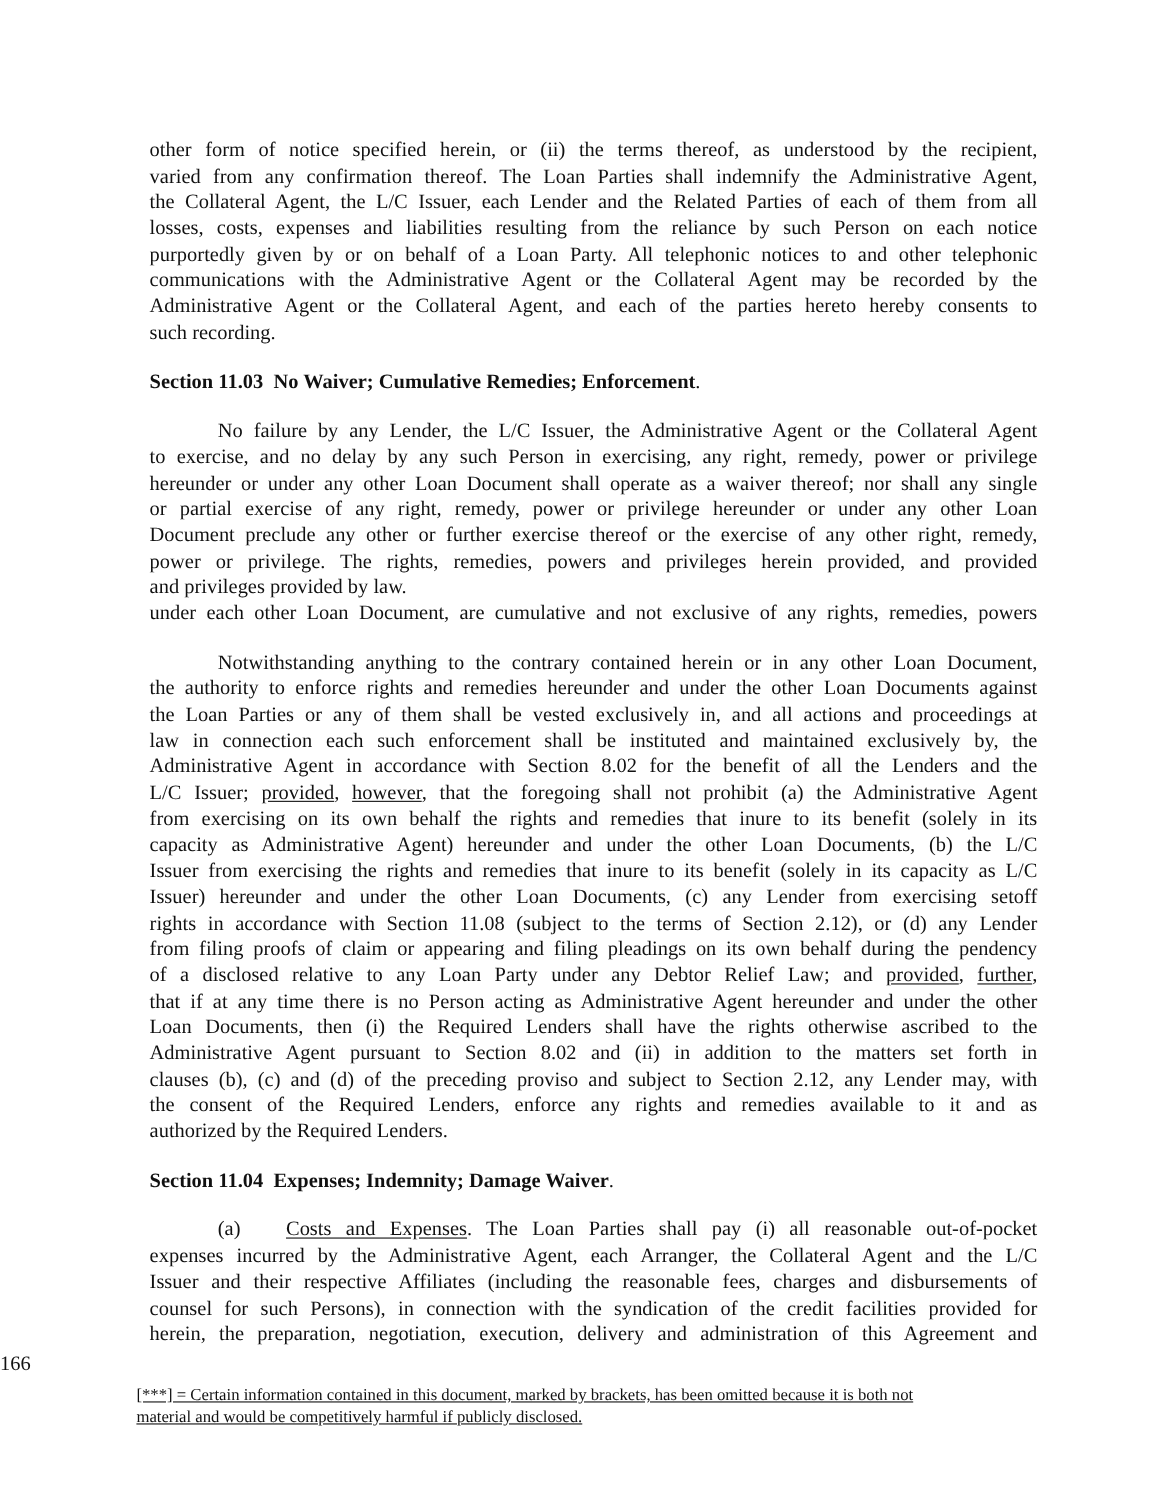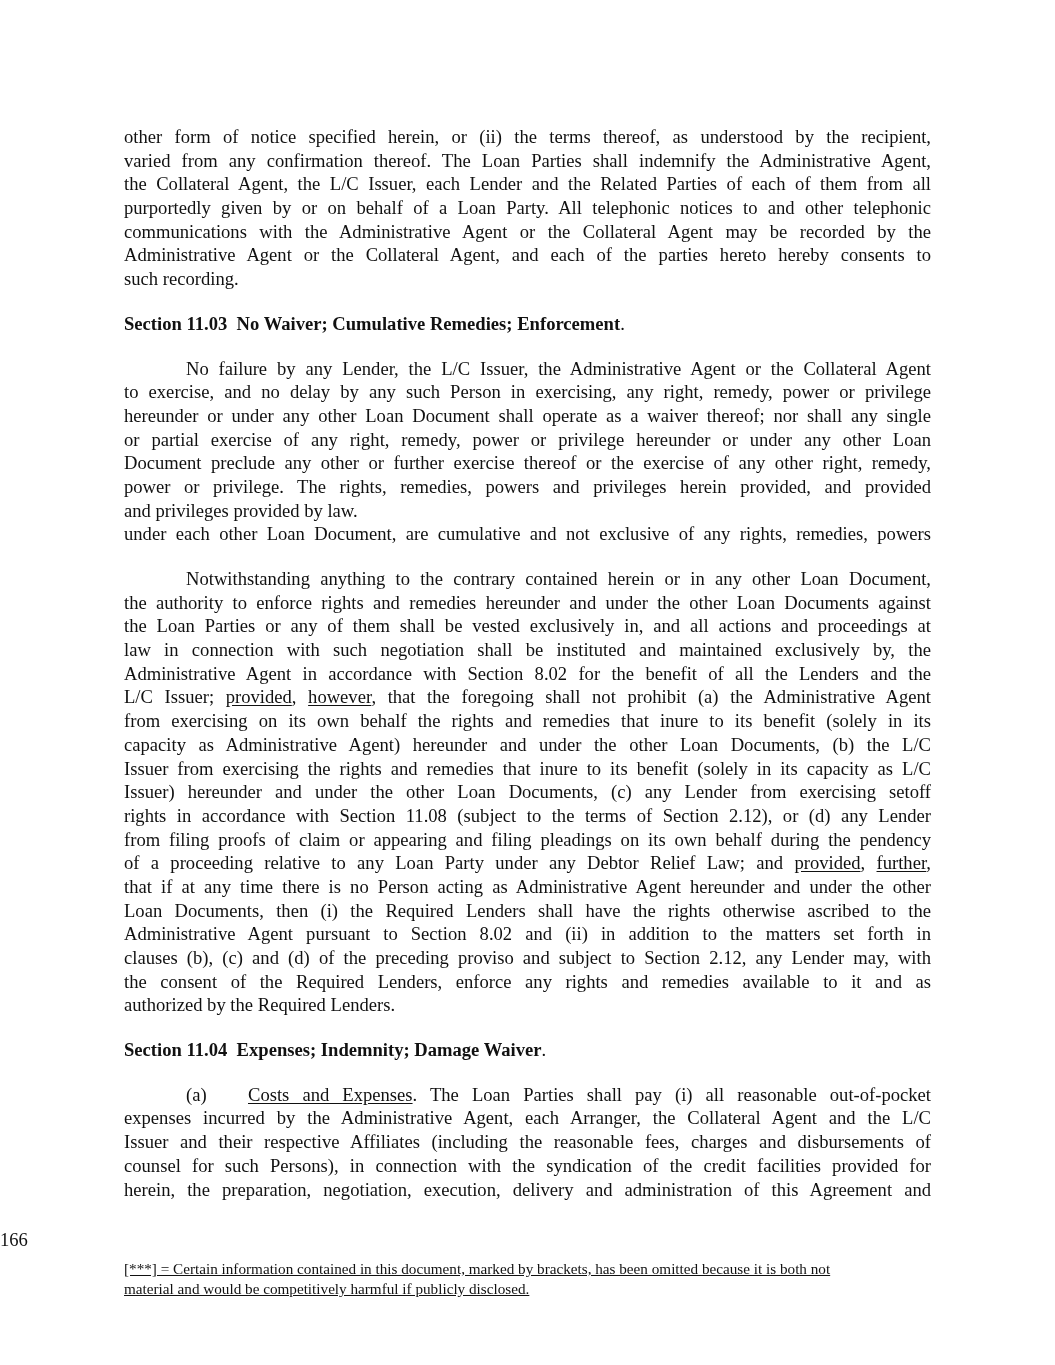--- a/index.html
+++ b/index.html
@@ -1,18 +1,18 @@
 <!DOCTYPE html>
 <html><head>
 <meta charset="utf-8">
 <style>
   html, body { margin:0; padding:0; background:#ffffff; }
   body { width:1055px; height:1365px; position:relative; overflow:hidden;
          font-family:"Liberation Serif", serif; color:#111; }
-  .page { position:absolute; left:124px; top:125px; width:807px; }
+  .page { position:absolute; left:136px; top:125px; width:807px; }
   .line { display:block; font-size:18.6px; line-height:23.7px; height:23.7px;
           white-space:nowrap; text-align:justify; text-align-last:justify; }
   .line.last { text-align-last:left; }
   .indent { padding-left:62px; }
   .u { text-decoration:underline; text-underline-offset:2px; }
   .gap { height:21px; }
   .heading { font-weight:bold; font-size:18.6px; line-height:23.7px; height:23.7px; white-space:nowrap; }
   .heading .title { text-underline-offset:2px; }
   .tab { display:inline-block; width:62px; }
   .pagenum { position:absolute; top:1229px; left:0; width:1055px; text-align:left;
@@ -22,20 +22,21 @@
 </style>
 </head>
 <body>
 
 <div class="page">
 
   <div>
     <span class="line">other form of notice specified herein, or (ii) the terms thereof, as understood by the recipient,</span>
     <span class="line">varied from any confirmation thereof.  The Loan Parties shall indemnify the Administrative Agent,</span>
     <span class="line">the Collateral Agent, the L/C Issuer, each Lender and the Related Parties of each of them from all</span>
+    <span class="line">losses, costs, expenses and liabilities resulting from the reliance by such Person on each notice</span>
     <span class="line">purportedly given by or on behalf of a Loan Party.  All telephonic notices to and other telephonic</span>
     <span class="line">communications with the Administrative Agent or the Collateral Agent may be recorded by the</span>
     <span class="line">Administrative Agent or the Collateral Agent, and each of the parties hereto hereby consents to</span>
     <span class="line last">such recording.</span>
   </div>
 
   <div class="gap"></div>
 
   <div class="heading">
     <span>Section 11.03</span>&nbsp;&nbsp;<span class="title">No Waiver; Cumulative Remedies; Enforcement</span><span style="font-weight:normal">.</span>
@@ -53,30 +54,30 @@
     <span class="line last">and privileges provided by law.</span>
     <span class="line">under each other Loan Document, are cumulative and not exclusive of any rights, remedies, powers</span>
   </div>
 
   <div class="gap"></div>
 
   <div>
     <span class="line indent">Notwithstanding anything to the contrary contained herein or in any other Loan Document,</span>
     <span class="line">the authority to enforce rights and remedies hereunder and under the other Loan Documents against</span>
     <span class="line">the Loan Parties or any of them shall be vested exclusively in, and all actions and proceedings at</span>
-    <span class="line">law in connection with such negotiation shall be instituted and maintained exclusively by, the</span>
+    <span class="line">law in connection each such enforcement shall be instituted and maintained exclusively by, the</span>
     <span class="line">Administrative Agent in accordance with Section 8.02 for the benefit of all the Lenders and the</span>
     <span class="line"><span>L/C Issuer; </span><span class="u">provided</span><span>, </span><span class="u">however</span><span>, that the foregoing shall not prohibit (a) the Administrative Agent</span></span>
     <span class="line">from exercising on its own behalf the rights and remedies that inure to its benefit (solely in its</span>
     <span class="line">capacity as Administrative Agent) hereunder and under the other Loan Documents, (b) the L/C</span>
     <span class="line">Issuer from exercising the rights and remedies that inure to its benefit (solely in its capacity as L/C</span>
     <span class="line">Issuer) hereunder and under the other Loan Documents, (c) any Lender from exercising setoff</span>
     <span class="line">rights in accordance with Section 11.08 (subject to the terms of Section 2.12), or (d) any Lender</span>
     <span class="line">from filing proofs of claim or appearing and filing pleadings on its own behalf during the pendency</span>
-    <span class="line"><span>of a proceeding relative to any Loan Party under any Debtor Relief Law; and </span><span class="u">provided</span><span>, </span><span class="u">further</span><span>,</span></span>
+    <span class="line"><span>of a disclosed relative to any Loan Party under any Debtor Relief Law; and </span><span class="u">provided</span><span>, </span><span class="u">further</span><span>,</span></span>
     <span class="line">that if at any time there is no Person acting as Administrative Agent hereunder and under the other</span>
     <span class="line">Loan Documents, then (i) the Required Lenders shall have the rights otherwise ascribed to the</span>
     <span class="line">Administrative Agent pursuant to Section 8.02 and (ii) in addition to the matters set forth in</span>
     <span class="line">clauses (b), (c) and (d) of the preceding proviso and subject to Section 2.12, any Lender may, with</span>
     <span class="line">the consent of the Required Lenders, enforce any rights and remedies available to it and as</span>
     <span class="line last">authorized by the Required Lenders.</span>
   </div>
 
   <div class="gap"></div>
 

